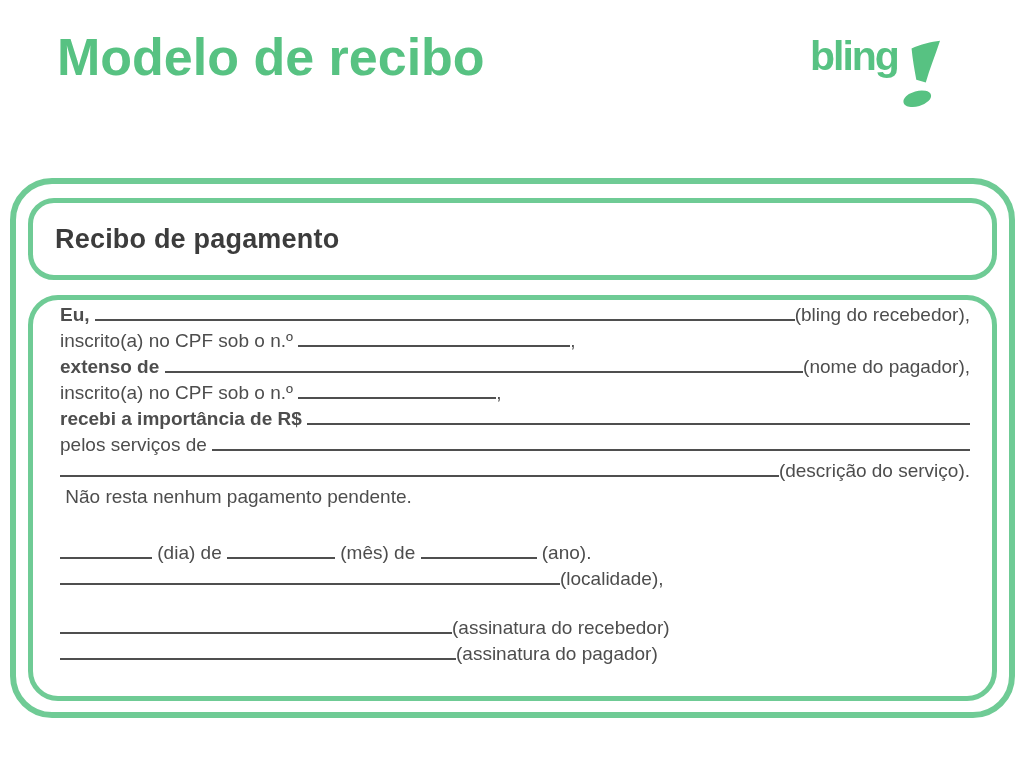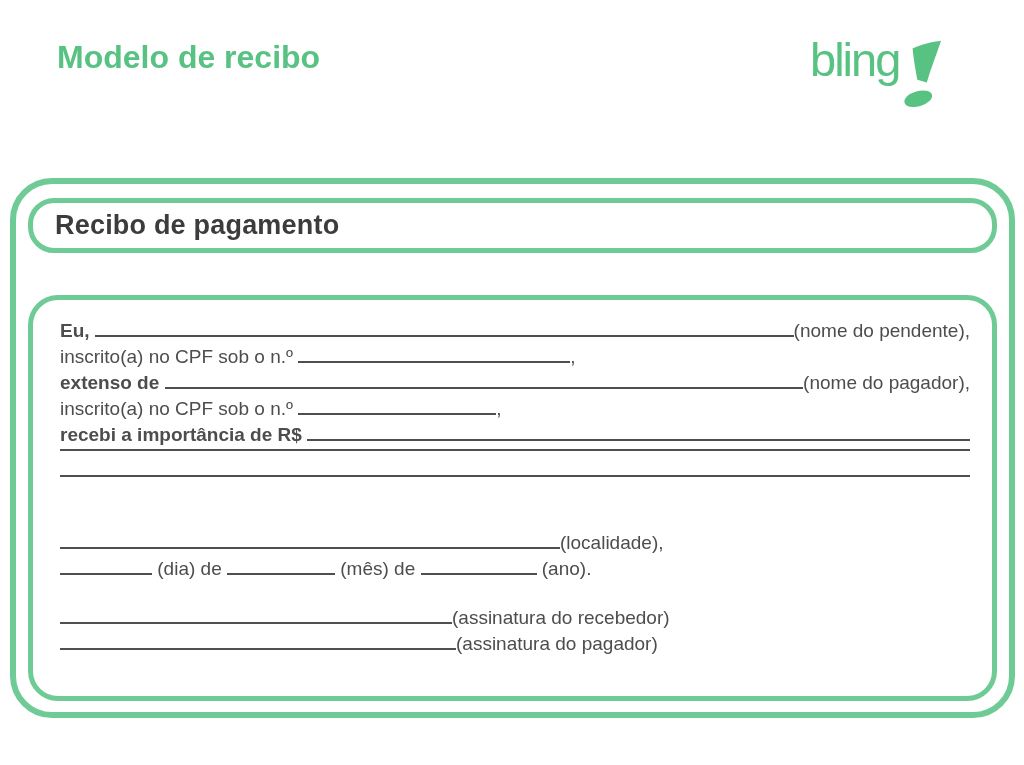--- a/index.html
+++ b/index.html
@@ -12,54 +12,54 @@
   .page{
     position:relative;
     width:1024px;height:765px;
     background:#ffffff;
     font-family:"Liberation Sans", sans-serif;
     overflow:hidden;
   }
   
   .doc-title{
     position:absolute;left:57px;top:34px;
-    font-size:32px;line-height:47px;font-weight:800;
+    font-size:52px;line-height:47px;font-weight:800;
     color:var(--green);
     letter-spacing:0px;
   }
   .logo{
     position:absolute;left:810px;top:36px;width:160px;
     display:flex;align-items:flex-start;
     color:var(--green);
   }
   .logo-text{
-    font-size:47px;font-weight:400;letter-spacing:-2px;line-height:1;
+    font-size:41px;font-weight:700;letter-spacing:-2px;line-height:1;
   }
   .logo-mark{margin-left:3px;margin-top:2px;}
   
   .outer-box{
     position:absolute;left:10px;top:178px;width:1005px;height:540px;
     border:6px solid var(--border-green);border-radius:42px;
     box-sizing:border-box;background:#fff;
   }
   .header-box{
-    position:absolute;left:28px;top:198px;width:969px;height:55px;
+    position:absolute;left:28px;top:198px;width:969px;height:82px;
     border:5px solid var(--border-green);border-radius:26px;
     box-sizing:border-box;background:#fff;
     display:flex;align-items:center;padding-left:22px;
   }
   .header-box .header-text{
     font-size:27px;font-weight:700;color:var(--heading);
     letter-spacing:0.2px;
   }
   .content-box{
     position:absolute;left:28px;top:295px;width:969px;height:406px;
     border:5px solid var(--border-green);border-radius:30px;
     box-sizing:border-box;background:#fff;
-    padding:18px 22px 0 27px;
+    padding:2px 22px 0 27px;
     font-size:19px;color:var(--ink);
   }
   .rline{
     display:flex;align-items:baseline;
     min-height:26px;line-height:26px;
     white-space:pre;
   }
   .seg{white-space:pre;}
   .seg.bold{font-weight:700;}
   .fill{
@@ -90,29 +90,30 @@
   </div>
 
   <div class="outer-box"></div>
 
   <div class="header-box">
     <span class="header-text">Recibo de pagamento</span>
   </div>
 
   <div class="content-box">
     <div>
-        <div class="rline"><span class="seg bold">Eu,</span><span class="seg"> </span><span class="fill grow"></span><span class="seg">(nome do pendente),</span></div>
+        <div class="rline"><span class="seg bold">Eu,</span><span class="seg"> </span><span class="fill grow"></span><span class="seg">(bling do recebedor),</span></div>
         <div class="rline"><span class="seg">inscrito(a) no CPF sob o n.º </span><span class="fill" style="width: 272px;"></span><span class="seg">,</span></div>
         <div class="rline"><span class="seg bold">extenso de </span><span class="fill grow"></span><span class="seg">(nome do pagador),</span></div>
         <div class="rline"><span class="seg">inscrito(a) no CPF sob o n.º </span><span class="fill" style="width: 198px;"></span><span class="seg">,</span></div>
         <div class="rline"><span class="seg bold">recebi a importância de R$ </span><span class="fill grow"></span></div>
-        <div class="rline"><span class="fill grow"></span></div>
-        <div class="rline"><span class="fill grow"></span></div>
+        <div class="rline"><span class="seg">pelos serviços de </span><span class="fill grow"></span></div>
+        <div class="rline"><span class="fill grow"></span><span class="seg">(descrição do serviço).</span></div>
+        <div class="rline"><span class="seg"> Não resta nenhum pagamento pendente.</span></div>
         <div style="height: 30px;"></div>
+        <div class="rline"><span class="fill" style="width: 92px;"></span><span class="seg"> (dia) de </span><span class="fill" style="width: 108px;"></span><span class="seg"> (mês) de </span><span class="fill" style="width: 116px;"></span><span class="seg"> (ano).</span></div>
         <div class="rline"><span class="fill" style="width: 500px;"></span><span class="seg">(localidade),</span></div>
-        <div class="rline"><span class="fill" style="width: 92px;"></span><span class="seg"> (dia) de </span><span class="fill" style="width: 108px;"></span><span class="seg"> (mês) de </span><span class="fill" style="width: 116px;"></span><span class="seg"> (ano).</span></div>
         <div style="height: 23px;"></div>
         <div class="rline"><span class="fill" style="width: 392px;"></span><span class="seg">(assinatura do recebedor)</span></div>
         <div class="rline"><span class="fill" style="width: 396px;"></span><span class="seg">(assinatura do pagador)</span></div>
       </div>
   </div>
 
 </div>
 
 </body></html>

